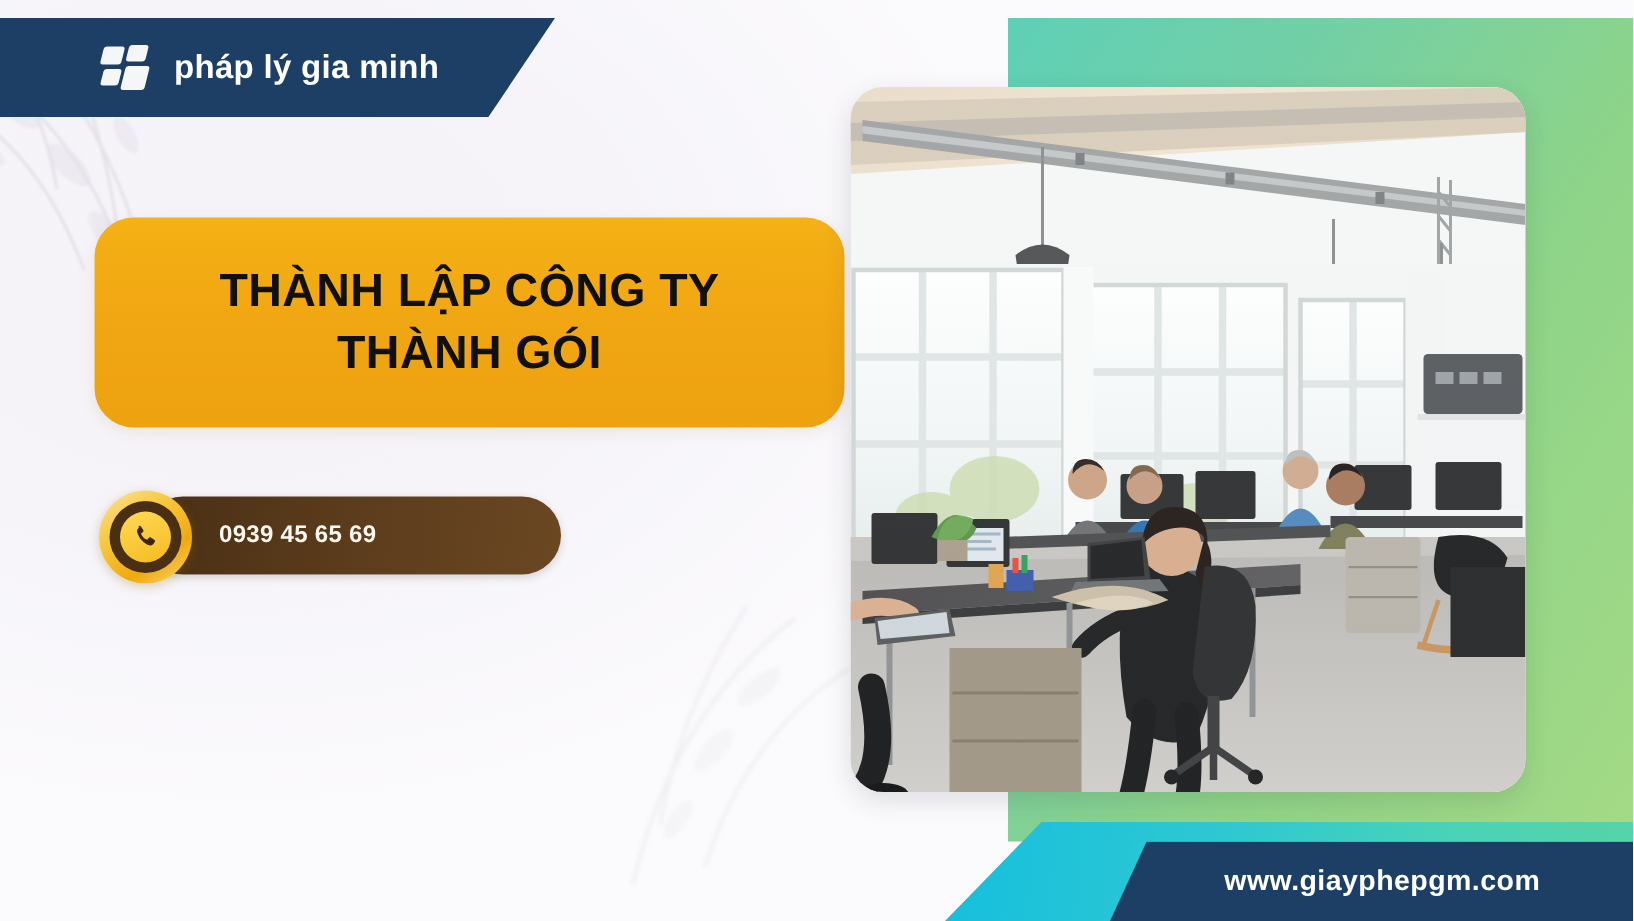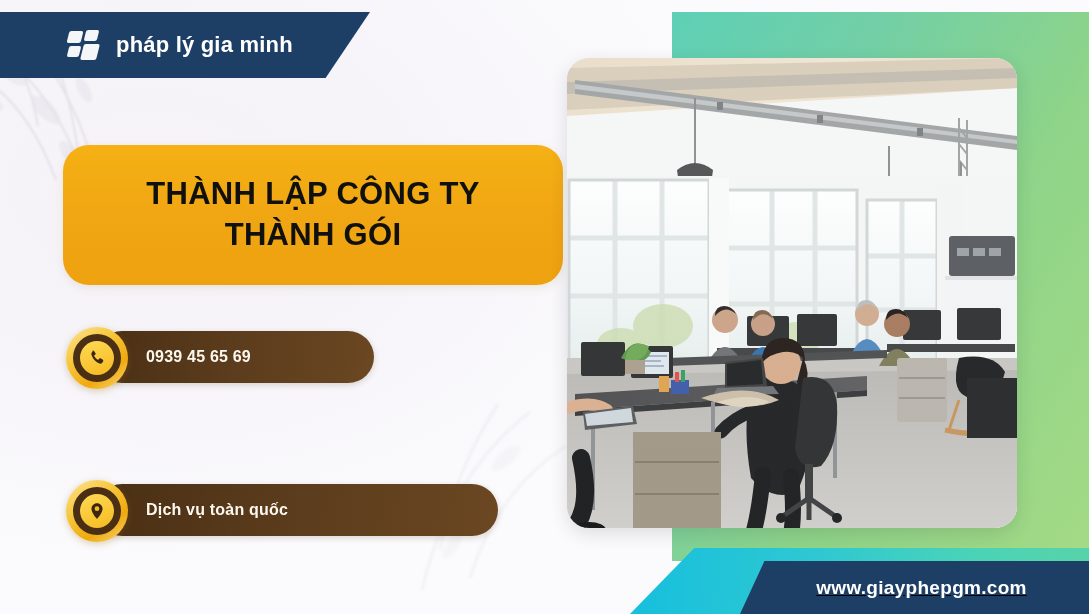--- a/index.html
+++ b/index.html
@@ -213,21 +213,20 @@
     position: absolute;
     left: 740px;
     top: 561px;
     width: 349px;
     height: 53px;
     background: #1d3f66;
     clip-path: polygon(7% 0, 100% 0, 100% 100%, 0 100%);
     display: flex;
     align-items: center;
     justify-content: center;
-    text-decoration: underline;
   }
   .footer-url {
     color: #ffffff;
     font-size: 19px;
     font-weight: bold;
     letter-spacing: .3px;
     margin-left: 14px;
     white-space: nowrap;
   }
 </style>
@@ -294,35 +293,20 @@
         <div class="badge-core">
           <svg width="20" height="20" viewBox="0 0 24 24">
             <path d="M6.6 3.2c.6-.4 1.4-.2 1.8.4l1.8 2.7c.4.6.2 1.4-.4 1.8l-1 .7c-.3.2-.4.6-.2.9.9 1.9 2.4 3.4 4.3 4.3.3.2.7 0 .9-.2l.7-1c.4-.6 1.2-.8 1.8-.4l2.7 1.8c.6.4.8 1.2.4 1.8l-1.1 1.6c-.7 1-2 1.4-3.1 1C11 17.4 6.6 13 5.3 7.9c-.3-1.1.1-2.3 1-3l.3-.2z" fill="#3d2610"></path>
           </svg>
         </div>
       </div>
     </div>
   </div>
 
 
-  <div class="contact-row r3">
-    <div class="pill" style="width:402px">
-      <span class="pill-text">Dịch vụ toàn quốc</span>
-    </div>
-    <div class="badge">
-      <div class="badge-inner">
-        <div class="badge-core">
-          <svg width="20" height="20" viewBox="0 0 24 24">
-            <path d="M12 2.6c-3.7 0-6.7 3-6.7 6.7 0 4.9 6.1 11.6 6.4 11.9.2.2.5.2.6 0 .3-.3 6.4-7 6.4-11.9 0-3.7-3-6.7-6.7-6.7z" fill="#3d2610"></path>
-            <circle cx="12" cy="9.2" r="2.8" fill="#f5bb21"></circle>
-          </svg>
-        </div>
-      </div>
-    </div>
-  </div>
 
   <div class="photo">
     <svg viewBox="0 0 450 470" preserveAspectRatio="xMidYMid slice">
       <defs>
         <linearGradient id="ceil" x1="0" y1="0" x2="1" y2="0.4">
           <stop offset="0" stop-color="#e8dcc8"></stop>
             <stop offset=".55" stop-color="#f0e4d2"></stop>
             <stop offset="1" stop-color="#e2d6c4"></stop>
         </linearGradient>
         <linearGradient id="win" x1="0" y1="0" x2="0" y2="1">

